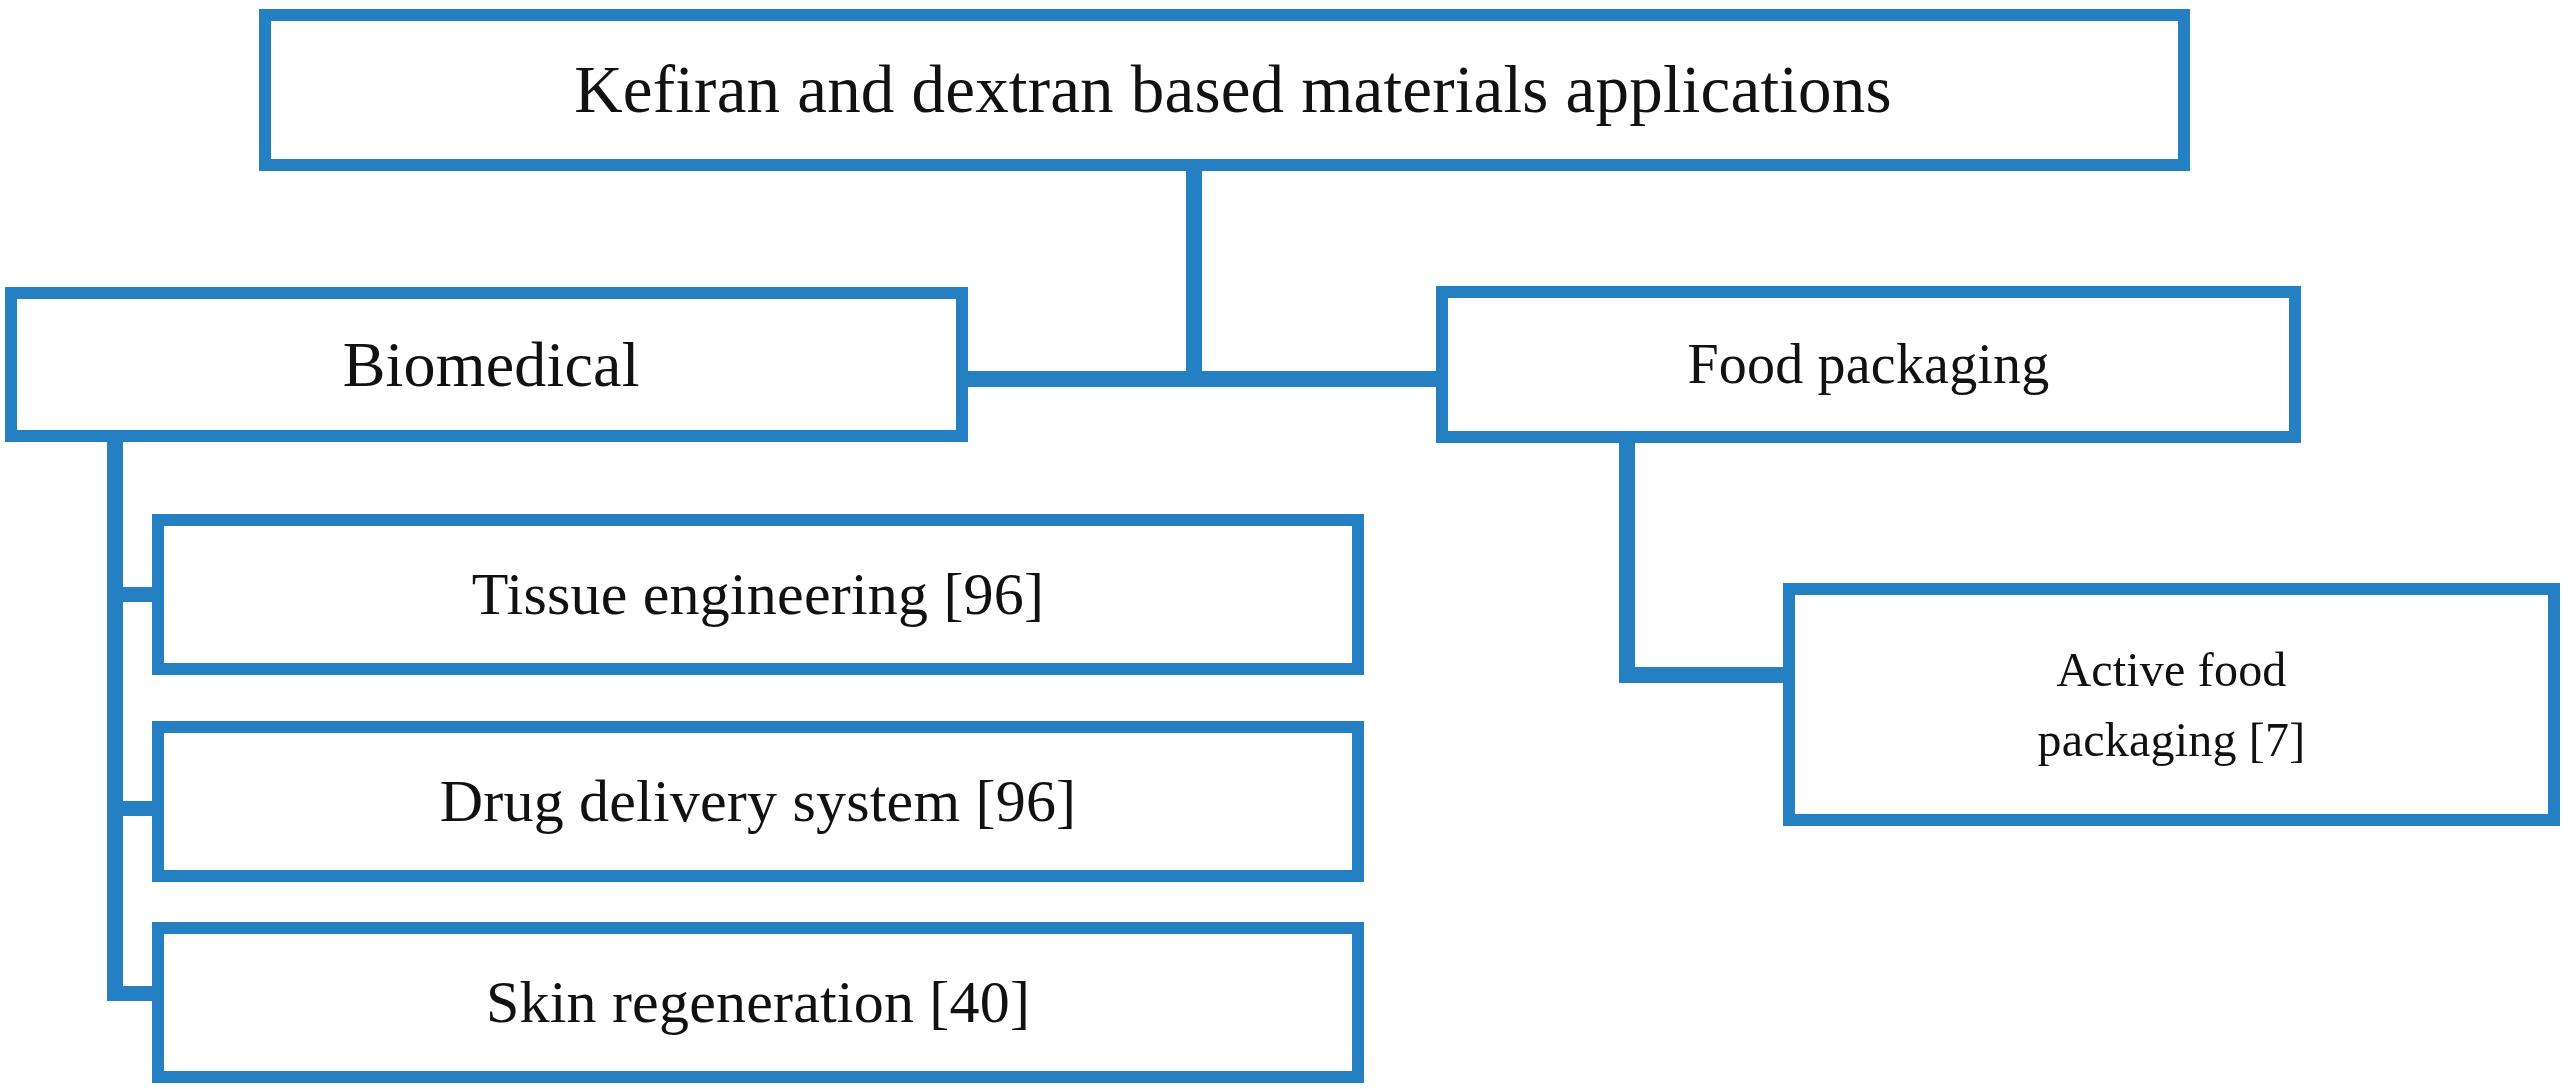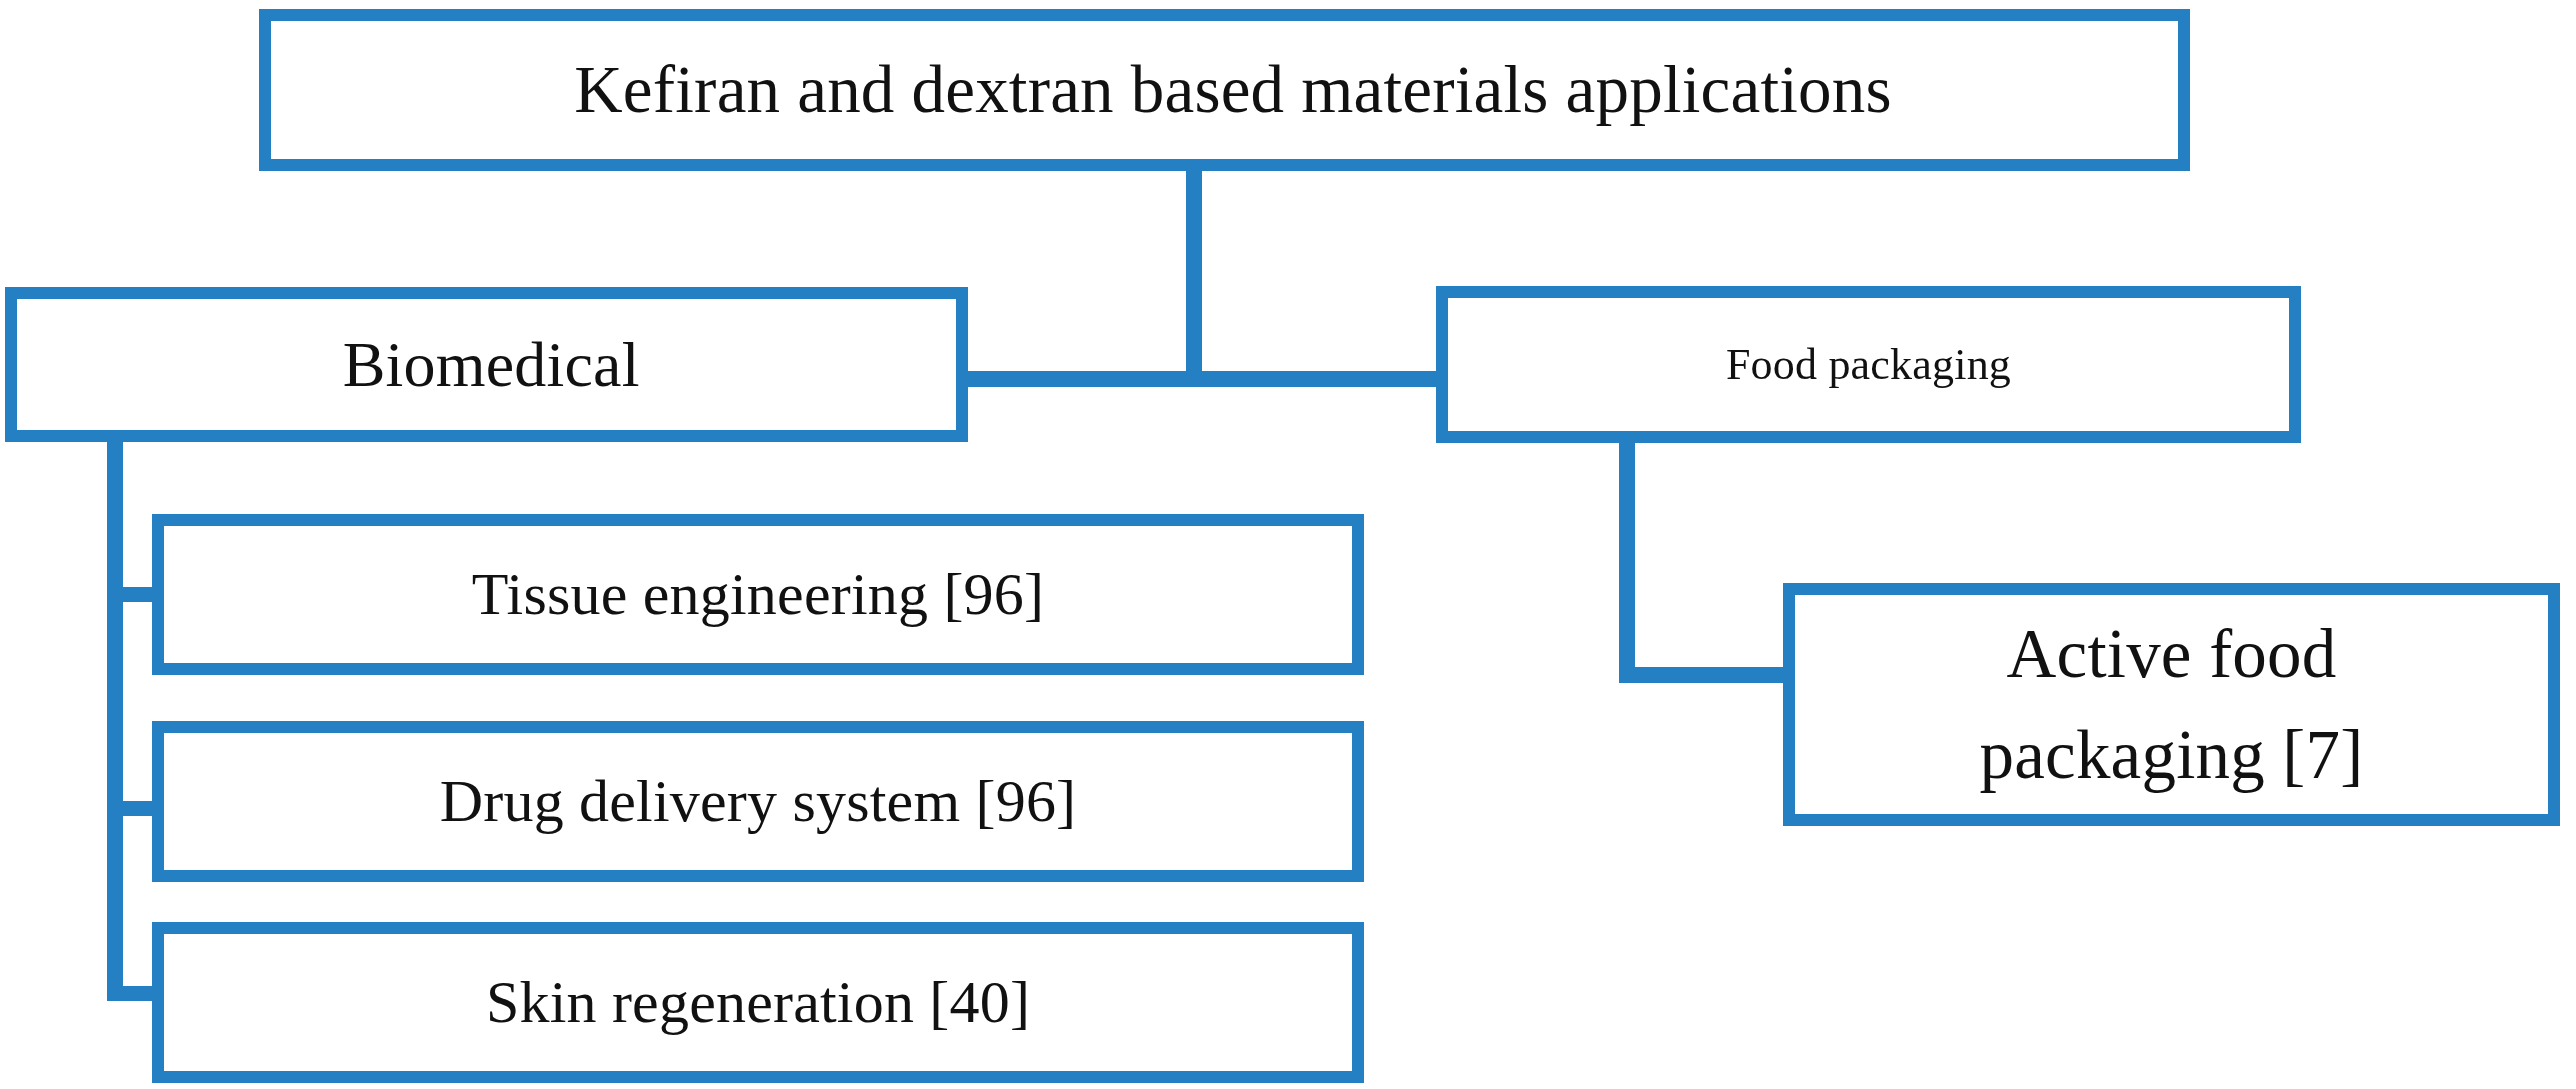--- a/index.html
+++ b/index.html
@@ -38,33 +38,33 @@
   }
 
   
   #node-root      { left: 259px;  top: 8.6px;   width: 1931px; height: 162px; border-width: 12px; padding-left: 17px; }
   #node-root .label      { font-size: 67px; }
 
   #node-biomedical{ left: 5.2px;    top: 287px;  width: 963px; height: 155px; border-width: 12px; padding-left: 9px; }
   #node-biomedical .label{ font-size: 64px; }
 
   #node-foodpack  { left: 1436px; top: 286px;  width: 865px; height: 157px; border-width: 12px; }
-  #node-foodpack .label  { font-size: 44px; }
+  #node-foodpack .label  { font-size: 56px; }
 
   #node-tissue    { left: 152px;  top: 514px;  width: 1212px; height: 161px; border-width: 12px; }
   #node-tissue .label    { font-size: 60px; text-align: center; }
 
   #node-drug      { left: 152px;  top: 721px;  width: 1212px; height: 161px; border-width: 12px; }
   #node-drug .label      { font-size: 60px; }
 
   #node-skin      { left: 152px;  top: 922px; width: 1212px; height: 161px; border-width: 12px; }
   #node-skin .label      { font-size: 60px; }
 
   #node-activefood{ left: 1783px; top: 583px;  width: 777px;  height: 243px; border-width: 12px; }
-  #node-activefood .label{ font-size: 69px; line-height: 1.45; }
+  #node-activefood .label{ font-size: 48px; line-height: 1.45; }
 
   
   .conn {
     position: absolute;
     background: #2580c3;
     z-index: 1;
   }
   
   #conn-root-vert      { left: 1186px; top: 164px; width: 15.5px;  height: 223px; }
   #conn-spine-horiz    { left: 958px; top: 371px; width: 488px; height: 15.5px; }

